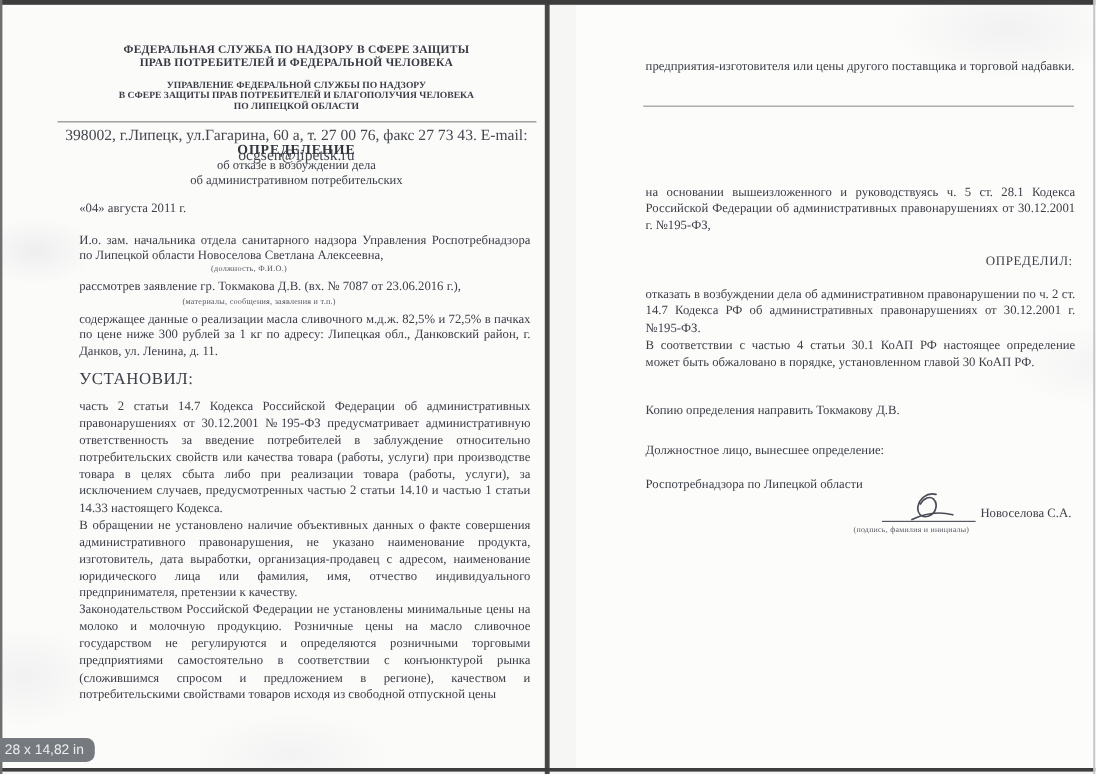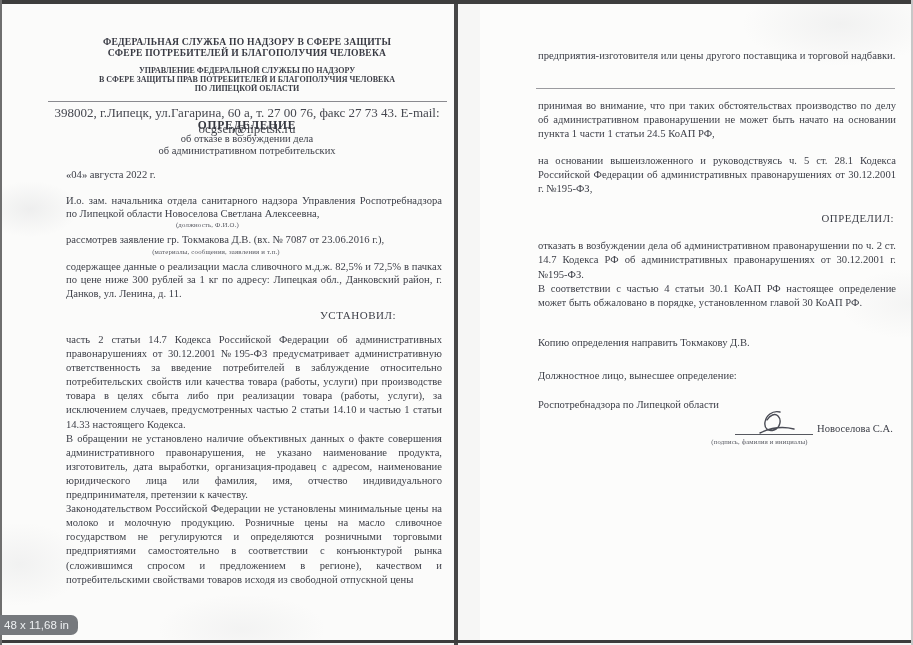--- a/index.html
+++ b/index.html
@@ -48,21 +48,21 @@
   .p1-rule   { top:97px; left:46px; width:399px; height:1px; background:#8a8a8f; }
   .p1-addr   { top:101px; left:40px; width:410px; font-size:13px; color:#45474f; }
   .p1-title  { top:115px; left:40px; width:410px; font-weight:bold; font-size:11.5px; letter-spacing:0.8px; color:#35373f; }
   .p1-subs   { top:129px; left:40px; width:410px; font-size:10.5px; line-height:12.4px; }
   .p1-date   { top:165px; left:64px; font-size:10.6px; }
   .p1-officer      { top:190px; left:64px; width:376px; font-size:10.6px; line-height:13.2px; text-align:justify; }
   .p1-officer-cap  { top:217px; left:64px; width:283px; }
   .p1-application  { top:230px; left:64px; width:376px; font-size:10.6px; }
   .p1-app-cap      { top:244px; left:64px; width:300px; }
   .p1-content      { top:256px; left:64px; width:376px; font-size:10.6px; line-height:13.3px; text-align:justify; }
-  .p1-heading      { top:305px; left:64px; width:330px; font-size:11px; letter-spacing:0.5px; text-align:right; }
+  .p1-heading      { top:305px; left:64px; width:330px; font-size:14px; letter-spacing:0.5px; text-align:left; }
   .p1-body         { top:329px; left:64px; width:376px; }
 
   
   .p2-para1   { top:45px; left:58px; width:358px; font-size:10.6px; line-height:14px; text-align:justify; }
   .p2-rule    { top:84px; left:56px; width:359px; height:1px; background:#9b9b9f; }
   .p2-para2   { top:95px;  left:58px; width:358px; font-size:10.6px; line-height:14.2px; text-align:justify; }
   .p2-para3   { top:150px; left:58px; width:358px; font-size:10.6px; line-height:14.2px; text-align:justify; }
   .p2-heading { top:208px; left:58px; width:356px; font-size:10.8px; letter-spacing:0.5px; text-align:right; }
   .p2-body45  { top:235px; left:58px; width:358px; font-size:10.6px; line-height:14.3px; text-align:justify; }
   .p2-body45 p { margin:0; }
@@ -85,52 +85,51 @@
   }
 </style>
 </head>
 <body>
 
 <div class="frame">
 
   <div class="page page1">
     <div class="p1-org centered">
       <div>ФЕДЕРАЛЬНАЯ СЛУЖБА ПО НАДЗОРУ В СФЕРЕ ЗАЩИТЫ</div>
-      <div>СФЕРЕ ПОТРЕБИТЕЛЕЙ И БЛАГОПОЛУЧИЯ ЧЕЛОВЕКА</div>
+      <div>ПРАВ ПОТРЕБИТЕЛЕЙ И ФЕДЕРАЛЬНОЙ ЧЕЛОВЕКА</div>
     </div>
     <div class="p1-dept centered">
       <div>УПРАВЛЕНИЕ ФЕДЕРАЛЬНОЙ СЛУЖБЫ ПО НАДЗОРУ</div>
       <div>В СФЕРЕ ЗАЩИТЫ ПРАВ ПОТРЕБИТЕЛЕЙ И БЛАГОПОЛУЧИЯ ЧЕЛОВЕКА</div>
       <div>ПО ЛИПЕЦКОЙ ОБЛАСТИ</div>
     </div>
     <div class="p1-rule"></div>
     <div class="p1-addr centered">398002, г.Липецк, ул.Гагарина, 60 а, т. 27 00 76, факс 27 73 43. E-mail: ocgsen@lipetsk.ru</div>
     <div class="p1-title centered">ОПРЕДЕЛЕНИЕ</div>
     <div class="p1-subs centered">
       <div>об отказе в возбуждении дела</div>
       <div>об административном потребительских</div>
     </div>
-    <div class="p1-date">«04» августа 2022 г.</div>
+    <div class="p1-date">«04» августа 2011 г.</div>
     <div class="p1-officer">И.о. зам. начальника отдела санитарного надзора Управления Роспотребнадзора по Липецкой области Новоселова Светлана Алексеевна,</div>
     <div class="p1-officer-cap small-caption">(должность, Ф.И.О.)</div>
     <div class="p1-application">рассмотрев заявление гр. Токмакова Д.В. (вх. № 7087 от 23.06.2016 г.),</div>
     <div class="p1-app-cap small-caption">(материалы, сообщения, заявления и т.п.)</div>
     <div class="p1-content">содержащее данные о реализации масла сливочного м.д.ж. 82,5% и 72,5% в пачках по цене ниже 300 рублей за 1 кг по адресу: Липецкая обл., Данковский район, г. Данков, ул. Ленина, д. 11.</div>
     <div class="p1-heading">УСТАНОВИЛ:</div>
     <div class="p1-body body-text">
       <p>часть 2 статьи 14.7 Кодекса Российской Федерации об административных правонарушениях от 30.12.2001 №195-ФЗ предусматривает административную ответственность за введение потребителей в заблуждение относительно потребительских свойств или качества товара (работы, услуги) при производстве товара в целях сбыта либо при реализации товара (работы, услуги), за исключением случаев, предусмотренных частью 2 статьи 14.10 и частью 1 статьи 14.33 настоящего Кодекса.</p>
       <p>В обращении не установлено наличие объективных данных о факте совершения административного правонарушения, не указано наименование продукта, изготовитель, дата выработки, организация-продавец с адресом, наименование юридического лица или фамилия, имя, отчество индивидуального предпринимателя, претензии к качеству.</p>
       <p>Законодательством Российской Федерации не установлены минимальные цены на молоко и молочную продукцию. Розничные цены на масло сливочное государством не регулируются и определяются розничными торговыми предприятиями самостоятельно в соответствии с конъюнктурой рынка (сложившимся спросом и предложением в регионе), качеством и потребительскими свойствами товаров исходя из свободной отпускной цены</p>
     </div>
   </div>
 
   <div class="page page2">
     <div class="p2-para1">предприятия-изготовителя или цены другого поставщика и торговой надбавки.</div>
     <div class="p2-rule"></div>
-    <div class="p2-para2">принимая во внимание, что при таких обстоятельствах производство по делу об административном правонарушении не может быть начато на основании пункта 1 части 1 статьи 24.5 КоАП РФ,</div>
     <div class="p2-para3">на основании вышеизложенного и руководствуясь ч. 5 ст. 28.1 Кодекса Российской Федерации об административных правонарушениях от 30.12.2001 г. №195-ФЗ,</div>
     <div class="p2-heading">ОПРЕДЕЛИЛ:</div>
     <div class="p2-body45">
       <p>отказать в возбуждении дела об административном правонарушении по ч. 2 ст. 14.7 Кодекса РФ об административных правонарушениях от 30.12.2001 г. №195-ФЗ.</p>
       <p>В соответствии с частью 4 статьи 30.1 КоАП РФ настоящее определение может быть обжаловано в порядке, установленном главой 30 КоАП РФ.</p>
     </div>
     <div class="p2-para6">Копию определения направить Токмакову Д.В.</div>
     <div class="p2-official">Должностное лицо, вынесшее определение:</div>
     <div class="p2-sig-lines">
       <div>Роспотребнадзора по Липецкой области</div>
@@ -143,16 +142,16 @@
     <div class="p2-sig-caption small-caption">(подпись, фамилия и инициалы)</div>
   </div>
 
   <div class="divider"></div>
   <div class="border-top"></div>
   <div class="border-bottom"></div>
   <div class="border-left"></div>
   <div class="border-right"></div>
 
   <div class="dim-tooltip">
-    <span>48 x 11,68 in</span>
+    <span>28 x 14,82 in</span>
   </div>
 
 </div>
 
 </body></html>

